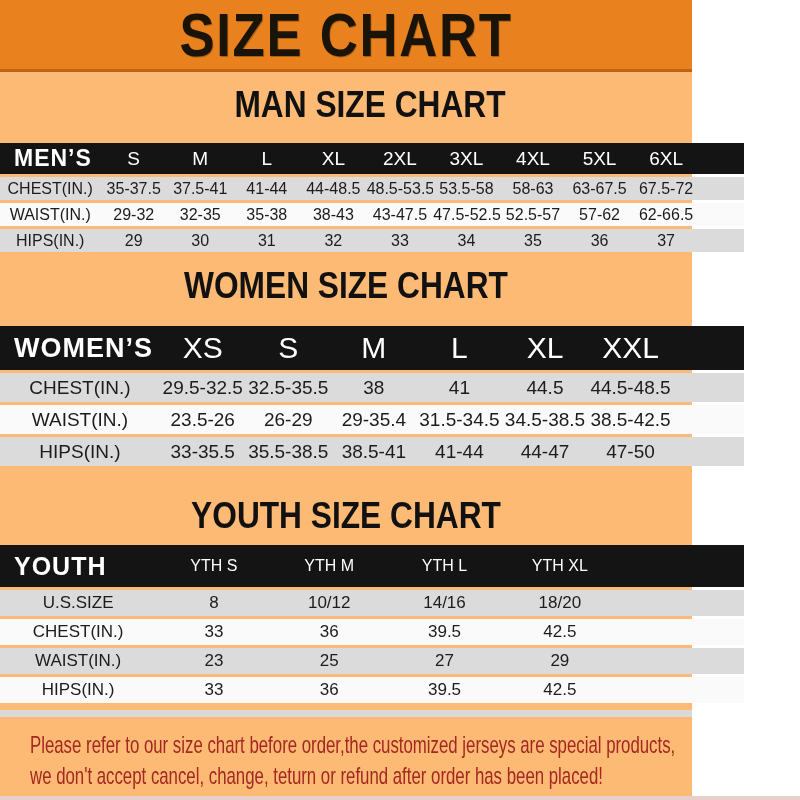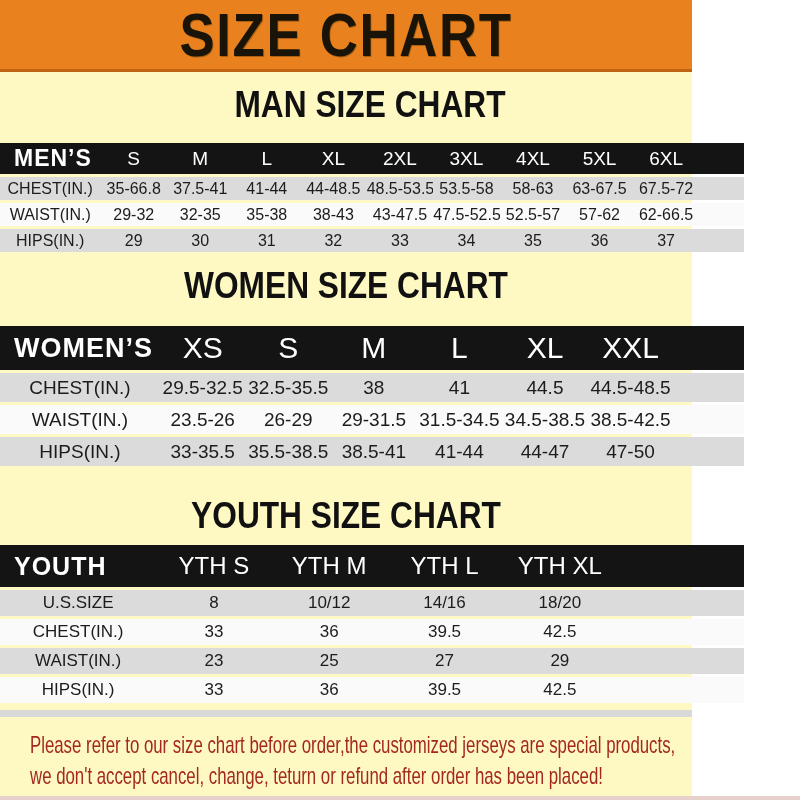--- a/index.html
+++ b/index.html
@@ -8,21 +8,21 @@
     --bar-bg:#141414;
     --bar-text:#FFFFFF;
     --row-gray:#DBDBDB;
     --row-white:#FAFAFA;
     --heading-text:#111111;
     --footer-red:#A42822;
   }
   *{box-sizing:border-box;margin:0;padding:0;}
   html,body{width:800px;height:800px;overflow:hidden;background:#fff;
     font-family:"Liberation Sans","DejaVu Sans",sans-serif;color:#111;}
-  .page{position:relative;width:692px;height:800px;background:#fef9c3;}
+  .page{position:relative;width:692px;height:800px;background:#fdba74;}
 
   
   .banner{height:72px;background:var(--banner-bg);
     border-bottom:3px solid var(--banner-border);
     display:flex;align-items:center;justify-content:center;}
   .banner-title{display:inline-block;font-weight:bold;font-size:62px;
     letter-spacing:2px;color:#1a1408;transform:scaleX(0.85);
     text-shadow:1px 1px 0 rgba(120,70,10,.55);white-space:nowrap;line-height:1;}
 
   
@@ -52,21 +52,21 @@
   .section-0 .header-row th.filler{width:6%;}
   .section-0 .data-row td{height:23px;font-size:16px;}
 
   
   .section-1 .header-row th{height:44px;font-size:30px;}
   .section-1 .header-row th.label-cell{font-size:27px;width:21.5%;}
   .section-1 .header-row th.filler{width:9.5%;}
   .section-1 .data-row td{height:29px;font-size:19px;}
 
   
-  .section-2 .header-row th{height:42px;font-size:24px;}
+  .section-2 .header-row th{height:42px;font-size:16px;}
   .section-2 .header-row th.label-cell{font-size:25px;width:21%;}
   .section-2 .header-row th.filler{width:17%;}
   .section-2 .data-row td{height:26px;font-size:17px;}
 
   
   .divider{margin-top:4px;height:7px;background:#D9D9D9;}
   .footer{padding:12px 0 0 30px;}
   .footer p{color:var(--footer-red);font-size:24px;line-height:31px;
     transform:scaleX(0.70);transform-origin:left center;white-space:nowrap;}
   .bottom-strip{position:absolute;left:0;bottom:0;width:800px;height:4px;
@@ -96,21 +96,21 @@
               <th>3XL</th>
               <th>4XL</th>
               <th>5XL</th>
               <th>6XL</th>
               <th class="filler"></th>
             </tr>
           </thead>
           <tbody>
             <tr class="data-row">
               <td class="label-cell-row">CHEST(IN.)</td>
-              <td>35-66.8</td>
+              <td>35-37.5</td>
               <td>37.5-41</td>
               <td>41-44</td>
               <td>44-48.5</td>
               <td>48.5-53.5</td>
               <td>53.5-58</td>
               <td>58-63</td>
               <td>63-67.5</td>
               <td>67.5-72</td>
               <td class="filler"></td>
             </tr>
@@ -166,21 +166,21 @@
               <td>38</td>
               <td>41</td>
               <td>44.5</td>
               <td>44.5-48.5</td>
               <td class="filler"></td>
             </tr>
             <tr class="data-row">
               <td class="label-cell-row">WAIST(IN.)</td>
               <td>23.5-26</td>
               <td>26-29</td>
-              <td>29-31.5</td>
+              <td>29-35.4</td>
               <td>31.5-34.5</td>
               <td>34.5-38.5</td>
               <td>38.5-42.5</td>
               <td class="filler"></td>
             </tr>
             <tr class="data-row">
               <td class="label-cell-row">HIPS(IN.)</td>
               <td>33-35.5</td>
               <td>35.5-38.5</td>
               <td>38.5-41</td>

